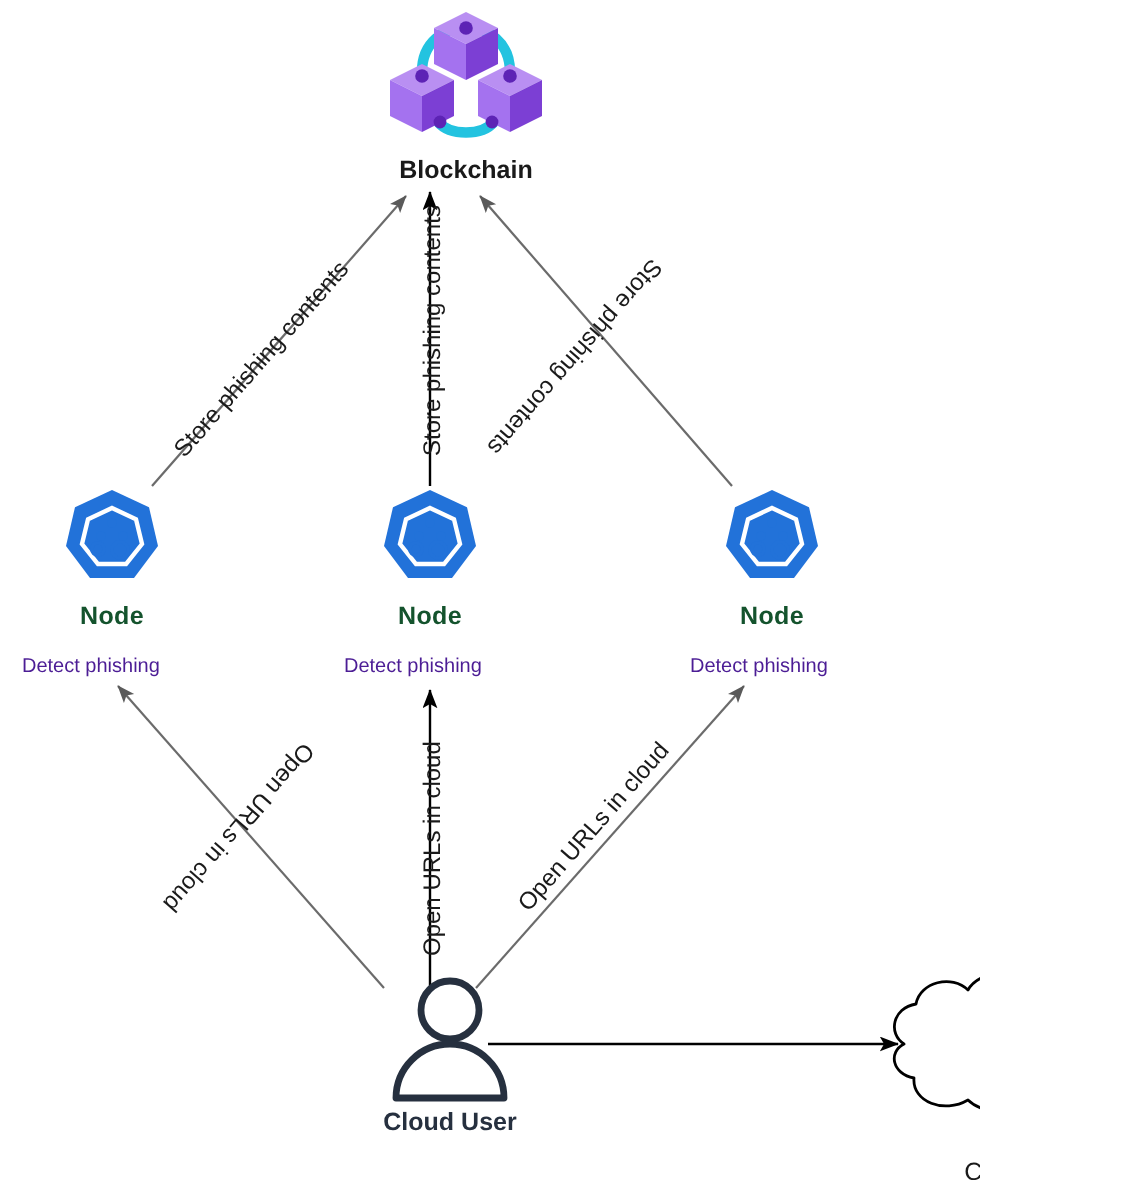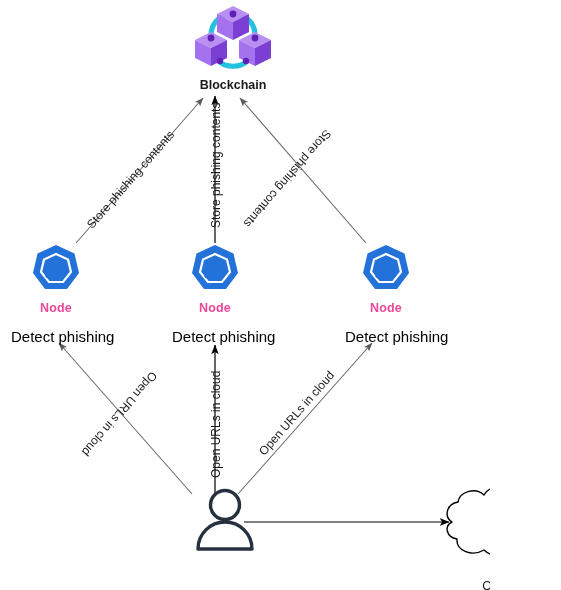--- a/index.html
+++ b/index.html
@@ -31,28 +31,28 @@
     text-align: center;
   }
   .node-icon-wrap {
     width: 54px;
     height: 54px;
     margin: 0 auto;
   }
   .node-label {
     font-size: 12.5px;
     font-weight: bold;
-    color: #ec4899;
+    color: #14532d;
     margin-top: 4px;
     letter-spacing: 0.2px;
   }
   .plain-label {
     position: absolute;
-    font-size: 15px;
-    color: #000000;
+    font-size: 10px;
+    color: #4c1d95;
     white-space: nowrap;
   }
   .edge-label {
     position: absolute;
     font-size: 12px;
     color: #1a1a1a;
     white-space: nowrap;
     transform-origin: 0 0;
   }
   #blockchain-group {
@@ -223,20 +223,21 @@
   </div>
   <div class="plain-label" style="left:345px; top:328px;">Detect phishing</div>
 
   <div id="clouduser-group">
     <div id="clouduser-icon-wrap">
       <svg viewBox="0 0 72 66" width="72" height="66">
         <circle cx="36" cy="18" r="14.5" fill="none" stroke="#26303f" stroke-width="3.4"></circle>
         <path d="M9 62 A27 27 0 0 1 63 62 Z" fill="none" stroke="#26303f" stroke-width="3.4" stroke-linejoin="round"></path>
       </svg>
     </div>
+    <div id="clouduser-label">Cloud User</div>
   </div>
 
   <div id="cloud-group">
     <div id="cloud-icon-wrap">
       <svg viewBox="0 0 122 78" width="122" height="78">
         <path d="M14 41
                  C6 36, 8 23, 20 21
                  C22 10, 38 6, 46 14
                  C52 3, 74 3, 80 14
                  C94 9, 108 19, 104 30

